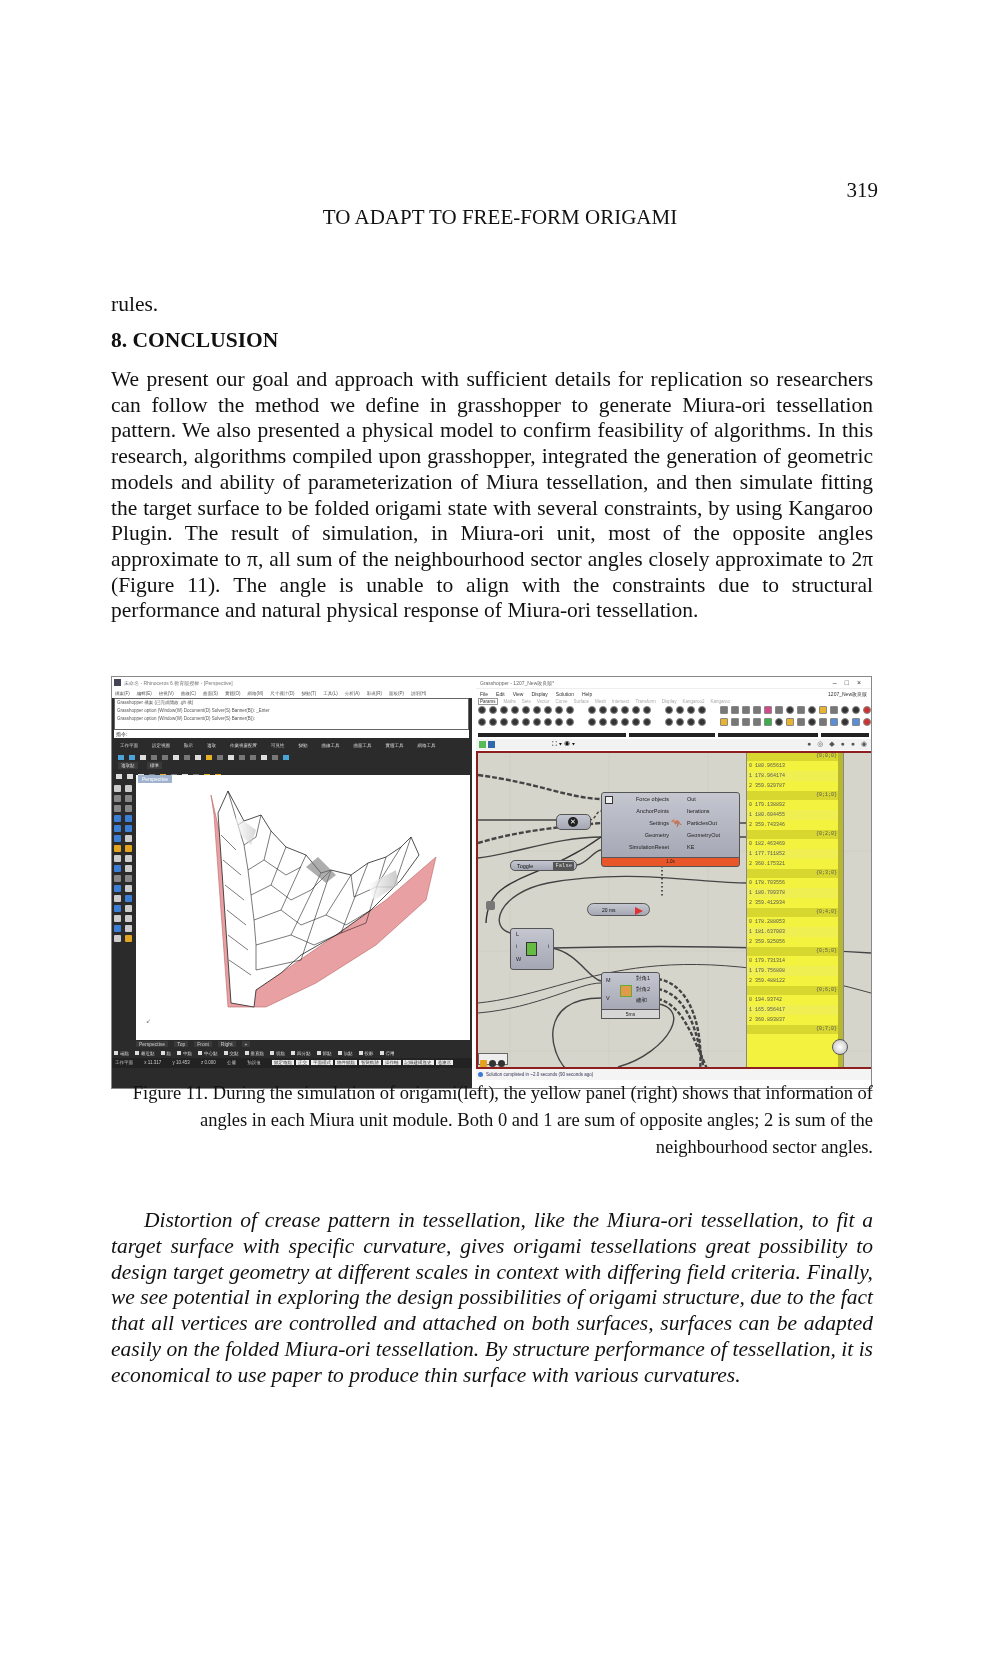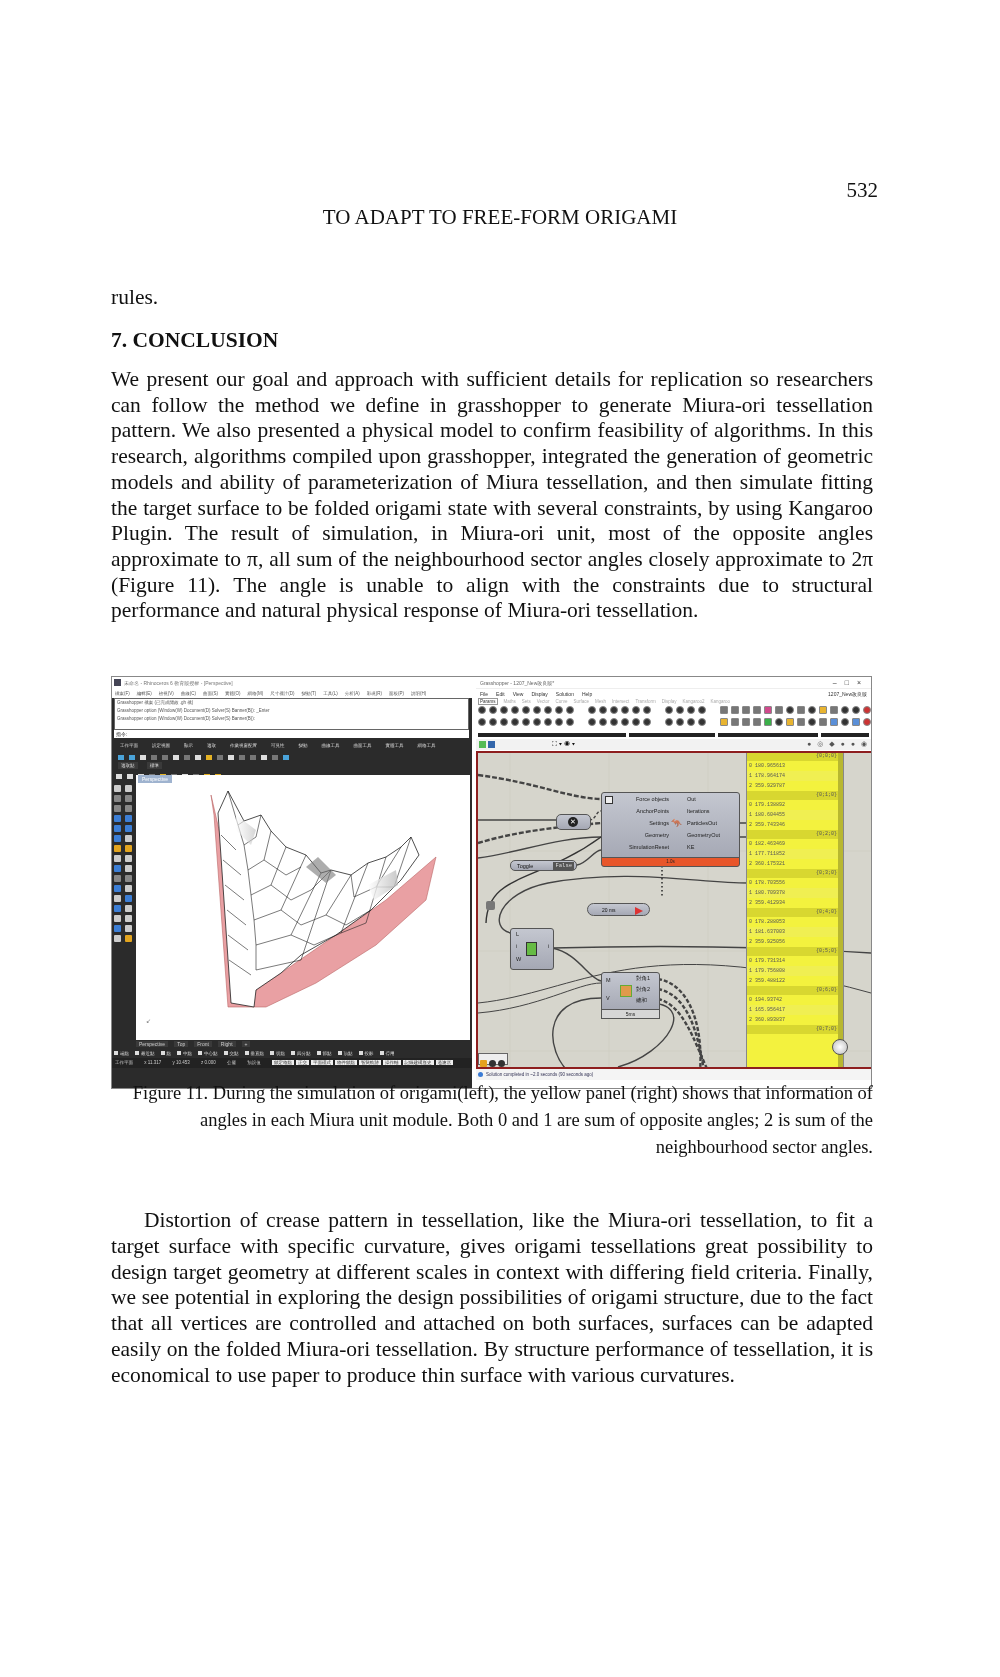--- a/index.html
+++ b/index.html
@@ -2,24 +2,24 @@
 <html><head>
 <meta charset="utf-8">
 <style>
   html, body { margin:0; padding:0; background:#fff; }
   body { width:1000px; height:1677px; position:relative; overflow:hidden; font-family:"Liberation Serif", serif; color:#111; }
   .hdr { position:absolute; left:0; width:1000px; text-align:center; font-size:21px; letter-spacing:0px; }
   .hdr1 { top:178px; left:158px; width:720px; text-align:left; }
   .hdr1 .pn { position:absolute; right:0; }
   .hdr2 { top:205px; }
   .txt { position:absolute; left:111px; width:762px; font-size:21.5px; line-height:25.7px; text-align:justify; }
-  .rules { top:285px; }
+  .rules { top:292px; }
   .sect { position:absolute; left:111px; top:328px; font-weight:bold; font-size:21.5px; }
   .p1 { top:367px; }
-  .p2 { top:1208px; text-indent:33px; line-height:25.8px; }
+  .p2 { top:1208px; text-indent:33px; line-height:25.8px;font-style:italic; }
   .cap { position:absolute; left:111px; width:762px; top:1080px; text-align:right; font-size:18.5px; line-height:27px; }
 
   
   .fig { position:absolute; left:111px; top:676px; width:761px; height:413px; background:#fff; border:1px solid #888; box-sizing:border-box; overflow:hidden; font-family:"Liberation Sans", sans-serif; }
   .rh { position:absolute; left:0; top:0; width:360px; height:100%; background:#2b2b2b; }
   .rh-title { position:absolute; left:0; top:0; width:360px; height:12px; background:#fff; font-size:5px; color:#777; line-height:12px; padding-left:12px; box-sizing:border-box; white-space:nowrap; }
   .rh-appicon { position:absolute; left:2px; top:2px; width:7px; height:7px; background:#445; }
   .rh-menu { position:absolute; left:0; top:12px; width:360px; height:9px; background:#fff; font-size:4.5px; color:#555; line-height:9px; padding-left:3px; box-sizing:border-box; white-space:nowrap; overflow:hidden; }
   .rh-menu span { margin-right:7px; }
   .rh-cmd { position:absolute; left:2px; top:21px; width:355px; height:32px; background:#fff; border:1px solid #666; box-sizing:border-box; font-size:4.5px; color:#555; line-height:8px; padding-left:2px; }
@@ -95,26 +95,26 @@
   .panel .scroll { position:absolute; right:0; top:0; width:5px; height:100%; background:#b8b730; }
   .knob { position:absolute; left:354px; top:286px; width:14px; height:14px; border-radius:50%; background:radial-gradient(#fff,#bbb); border:1px solid #555; }
   .gh-corner { position:absolute; left:0; top:300px; width:28px; height:10px; background:#eee; border:1px solid #666; }
   .gh-corner i { display:inline-block; width:7px; height:7px; margin:1px; background:#333; border-radius:50%; }
   .gh-corner i:first-child { background:#e6a21e; border-radius:1px; }
 </style>
 </head>
 <body>
 
 <div class="hdr hdr1">
-  <span class="pn">532</span>
+  <span class="pn">319</span>
 </div>
 <div class="hdr hdr2">TO ADAPT TO FREE-FORM ORIGAMI</div>
 
 <div class="txt rules">rules.</div>
-<div class="sect">7. CONCLUSION</div>
+<div class="sect">8. CONCLUSION</div>
 <div class="txt p1">We present our goal and approach with sufficient details for replication so researchers can follow the method we define in grasshopper to generate Miura-ori tessellation pattern.  We also presented a physical model to confirm feasibility of algorithms.  In this research, algorithms compiled upon grasshopper, integrated the generation of geometric models and ability of parameterization of Miura tessellation, and then simulate fitting the target surface to be folded origami state with several constraints, by using Kangaroo Plugin.  The result of simulation, in Miura-ori unit, most of the opposite angles approximate to π, all sum of the neighbourhood sector angles closely approximate to 2π (Figure 11).  The angle is unable to align with the constraints due to structural performance and natural physical response of Miura-ori tessellation.</div>
 
 <div class="fig">
 
   <div class="rh">
     <div class="rh-title">
       <span class="rh-appicon"></span>
       <span>未命名 - Rhinoceros 6 教育版授權 - [Perspective]</span>
     </div>
     <div class="rh-menu" id="rh-menu"><span>檔案(F)</span><span>編輯(E)</span><span>檢視(V)</span><span>曲線(C)</span><span>曲面(S)</span><span>實體(O)</span><span>網格(M)</span><span>尺寸標注(D)</span><span>變動(T)</span><span>工具(L)</span><span>分析(A)</span><span>彩現(R)</span><span>面板(P)</span><span>說明(H)</span></div>

